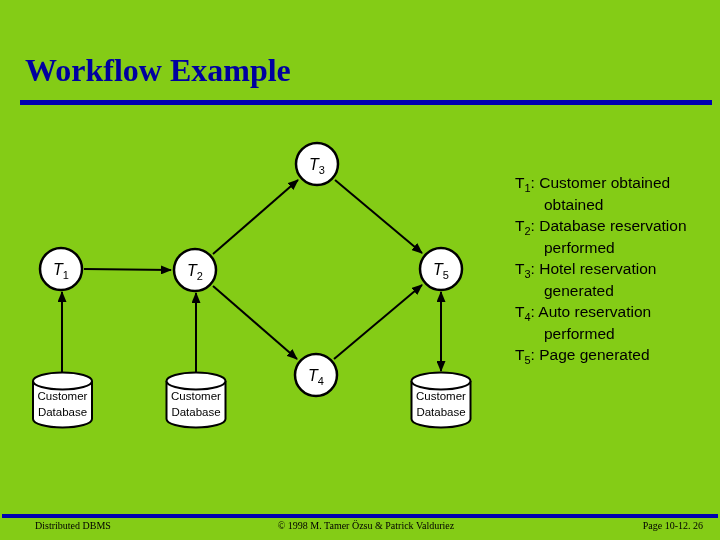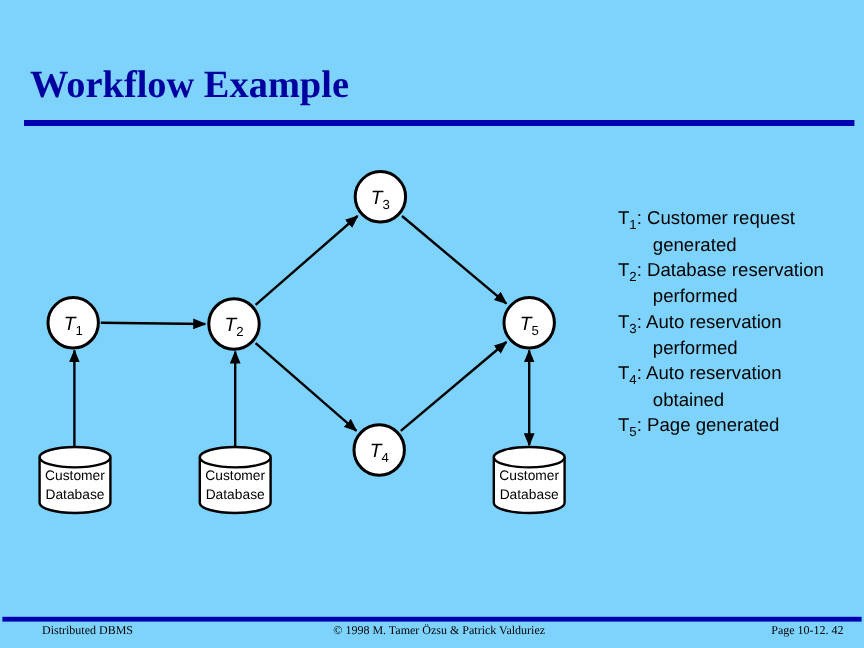--- a/index.html
+++ b/index.html
@@ -1,17 +1,17 @@
 <!DOCTYPE html>
 <html><head>
 <meta charset="utf-8">
 <style>
   html,body { margin:0; padding:0; background:#888; }
   .slide {
-    position:relative; width:720px; height:540px; background:#7dd3fc;
+    position:relative; width:720px; height:540px; background:#84cc16;
     overflow:hidden; font-family:"Liberation Sans", sans-serif; color:#000;
     --title-color:#0000A0; --rule-color:#0000B0;
   }
   .title {
     position:absolute; left:25px; top:52px;
     font-family:"Liberation Serif", serif; font-weight:bold; font-size:32px;
     color:var(--title-color); white-space:nowrap;
   }
   .title-rule {
     position:absolute; left:20px; top:100px; width:692px; height:5px;
@@ -105,25 +105,25 @@
     </g>
     <g>
       <path class="db-shape" d="M411.5,381 L411.5,419 A29.5,8.5 0 0 0 470.5,419 L470.5,381"></path>
       <ellipse class="db-shape" cx="441" cy="381" rx="29.5" ry="8.5"></ellipse>
       <text class="db-label" x="441" y="400" text-anchor="middle">Customer</text>
       <text class="db-label" x="441" y="416" text-anchor="middle">Database</text>
     </g>
   </svg>
 
   <div class="legend">
-    <div class="legend-item"><span>T</span><sub>1</sub><span>: </span><span>Customer request generated</span></div>
+    <div class="legend-item"><span>T</span><sub>1</sub><span>: </span><span>Customer obtained obtained</span></div>
     <div class="legend-item"><span>T</span><sub>2</sub><span>: </span><span>Database reservation performed</span></div>
-    <div class="legend-item"><span>T</span><sub>3</sub><span>: </span><span>Auto reservation performed</span></div>
-    <div class="legend-item"><span>T</span><sub>4</sub><span>: </span><span>Auto reservation obtained</span></div>
+    <div class="legend-item"><span>T</span><sub>3</sub><span>: </span><span>Hotel reservation generated</span></div>
+    <div class="legend-item"><span>T</span><sub>4</sub><span>: </span><span>Auto reservation performed</span></div>
     <div class="legend-item"><span>T</span><sub>5</sub><span>: </span><span>Page generated</span></div>
   </div>
 
   <div class="footer-rule"></div>
   <div class="footer-text footer-left">Distributed DBMS</div>
   <div class="footer-text footer-center">© 1998 M. Tamer Özsu &amp; Patrick Valduriez</div>
-  <div class="footer-text footer-right">Page 10-12. 42</div>
+  <div class="footer-text footer-right">Page 10-12. 26</div>
 
 </div>
 
 </body></html>

